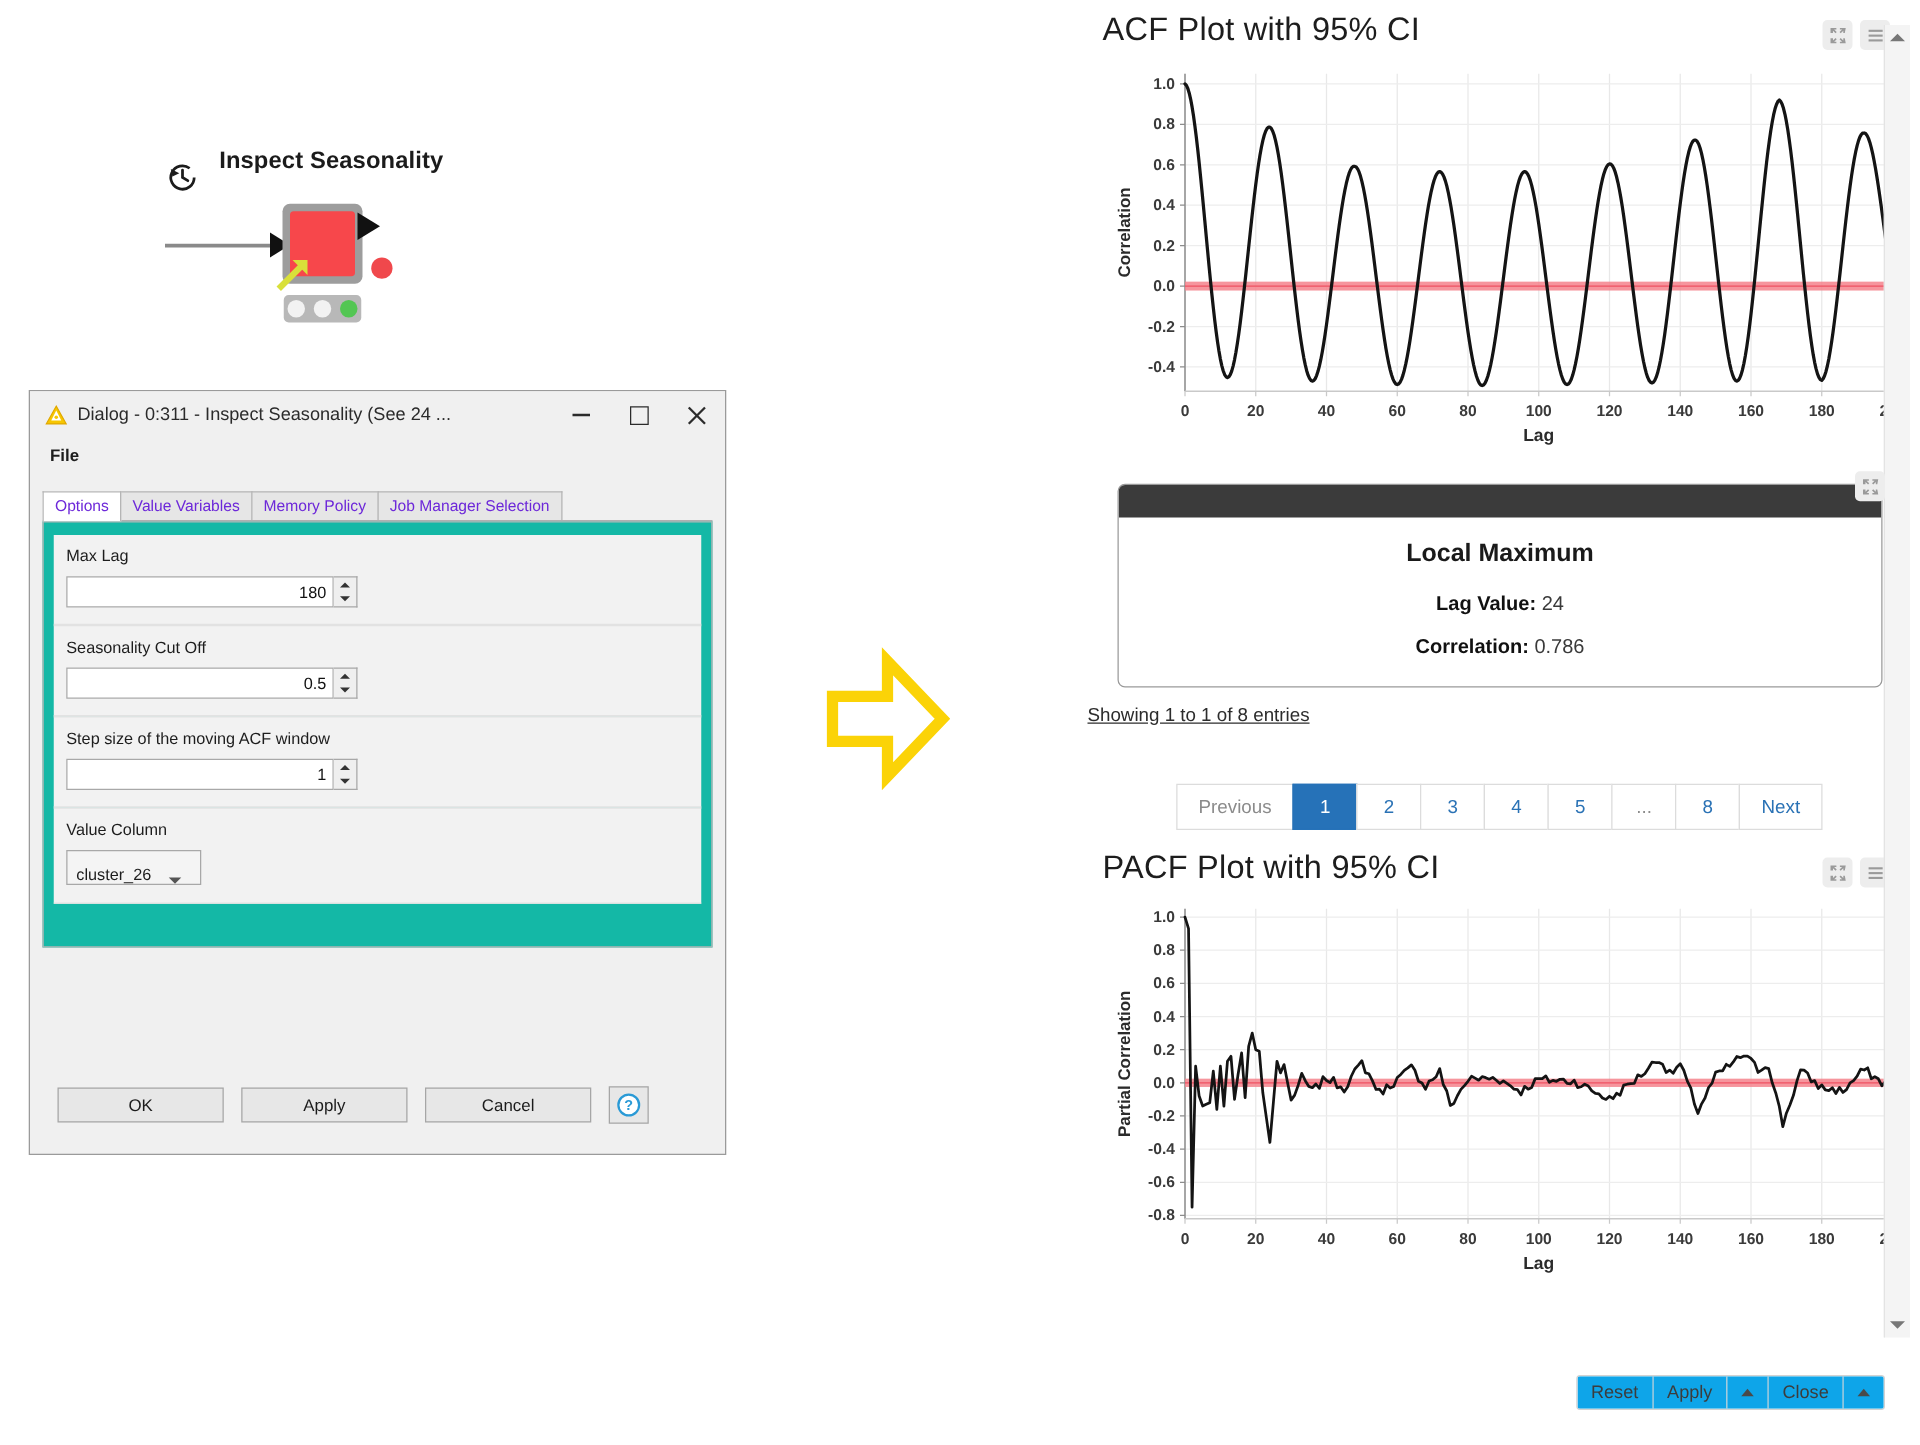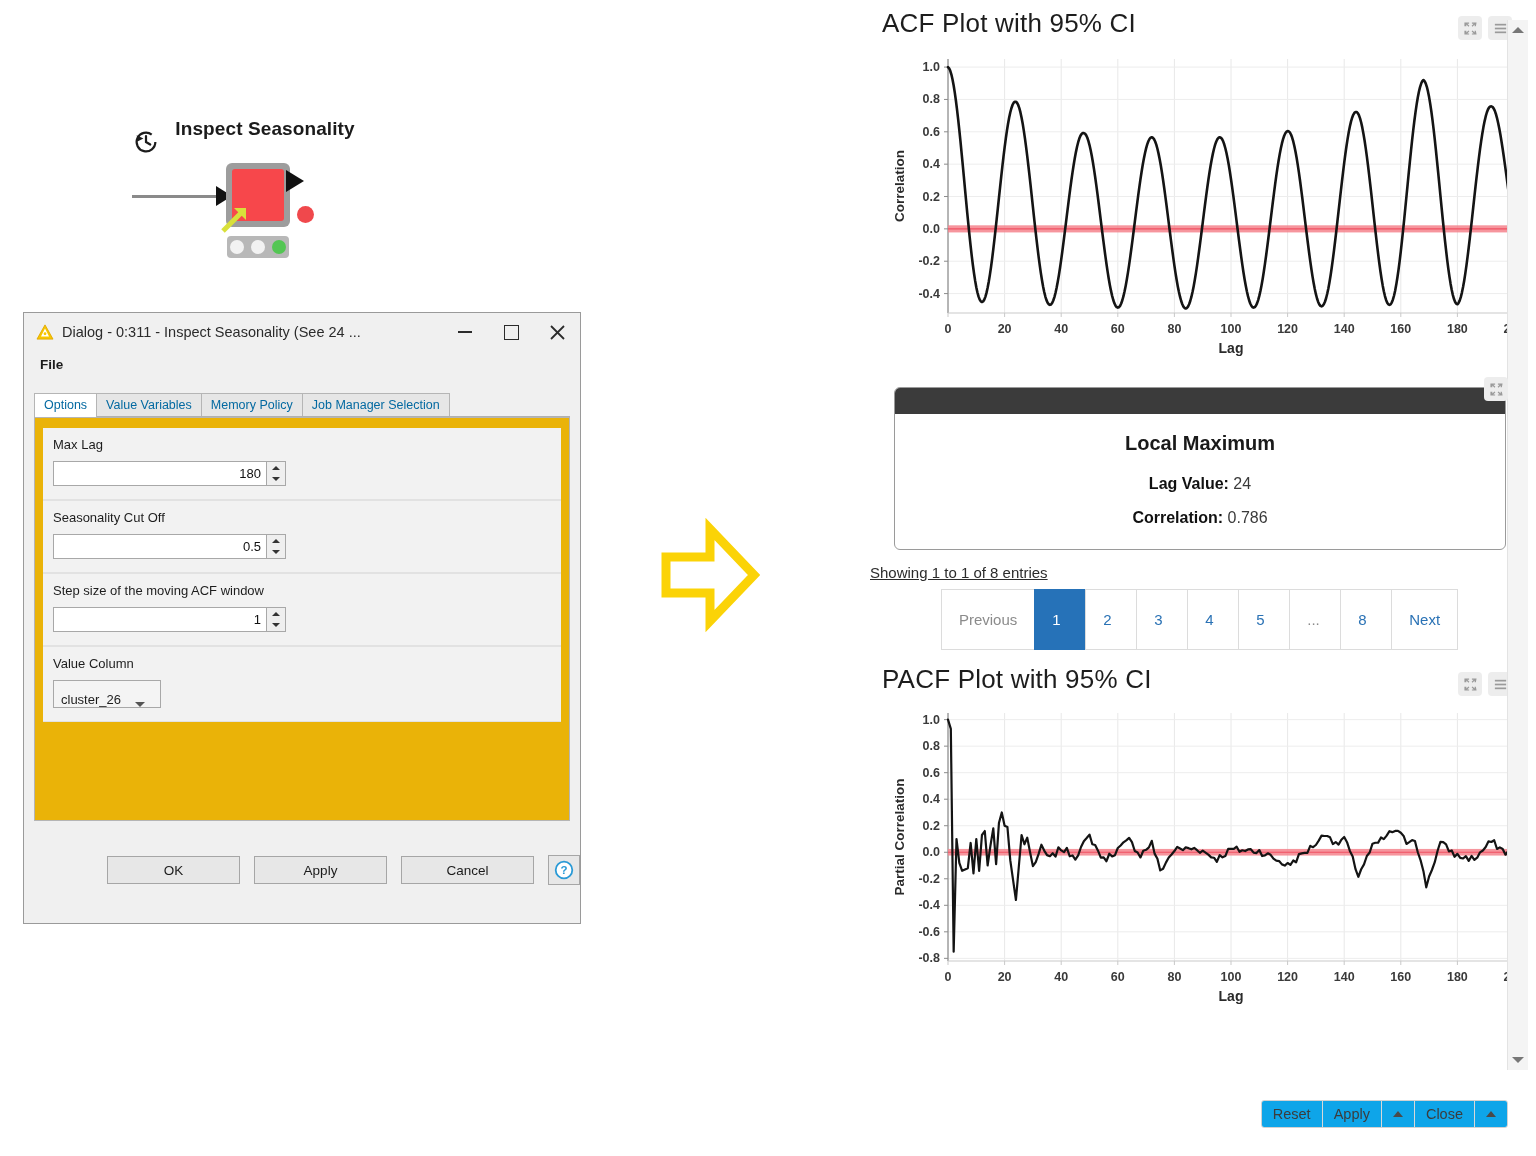--- a/index.html
+++ b/index.html
@@ -114,35 +114,35 @@
   }
   #menu-file { padding: 2px 4px; }
 
   #tabstrip {
     margin: 14px 10px 0 10px;
     height: 25px;
     display: flex; align-items: flex-end;
     border-bottom: 1px solid #b0b0b0;
   }
   .tab {
-    font-size: 12.5px; color: #0369a1;
+    font-size: 12.5px; color: #6d28d9;
     padding: 4px 9px 4px 9px;
     border: 1px solid #b5b5b5;
     border-bottom: none;
     background: #e6e6e6;
     margin-right: -1px;
     white-space: nowrap;
   }
   .tab.active { background: #ffffff; position: relative; top: 1px; padding-bottom: 5px; }
 
   #tab-panel {
     margin: 0 10px;
     border: 1px solid #b5b5b5;
-    background: #eab308;
-    height: 404px;
+    background: #14b8a6;
+    height: 341px;
     box-sizing: border-box;
     padding: 10px 8px;
   }
   .field-group {
     border-top: 1px solid #e2e2e2;
     border-bottom: 1px solid #e2e2e2;
     padding: 9px 10px 13px 10px;
     background: #f2f2f2;
   }
   .field-group:first-child { border-top: none; }
@@ -188,24 +188,24 @@
     border: 1px solid #a8a8a8;
     background: #f4f4f4;
     font-size: 13px; color: #1d1d1d;
   }
   .combo .caret {
     margin-left: 14px; width: 0; height: 0;
     border-left: 5px solid transparent; border-right: 5px solid transparent;
     border-top: 5px solid #555;
   }
   #dialog-buttons {
-    position: absolute; left: 0; bottom: 16px;
+    position: absolute; left: 0; bottom: 2px;
     width: 100%; height: 74px;
     display: flex; align-items: center;
-    padding-left: 22px; box-sizing: border-box; justify-content: flex-end;
+    padding-left: 22px; box-sizing: border-box;
   }
   .dlg-btn {
     width: 133px; height: 28px;
     border: 1px solid #a6a6a6;
     background: #e7e7e7;
     font-family: "Liberation Sans", sans-serif;
     font-size: 13.5px; color: #1b1b1b;
     margin-right: 14px;
     cursor: pointer;
   }
@@ -269,24 +269,24 @@
     text-align: left; font-size: 15px; color: #2c2c2c;
     margin-top: 14px;
     text-decoration: underline;
   }
   #pagination {
     display: flex; justify-content: center; margin-top: 8px;
   }
   .page-btn {
     border: 1px solid #dcdcdc;
     margin-left: -1px;
-    padding: 21px 17px;
+    padding: 9px 17px;
     font-size: 15px; color: #2a72b5;
     background: #fff; cursor: pointer;
-    min-width: 16px; 
+    min-width: 16px; text-align: center; margin-top: 38px;
   }
   .page-btn.muted { color: #8b8b8b; }
   .page-btn.active { background: #2672b8; color: #fff; border-color: #2672b8; }
 
   
   #scrollbar {
     position: absolute; right: 8px; top: 20px;
     width: 20px; height: 1050px;
     background: #f4f4f4;
     border-left: 1px solid #e3e3e3;

